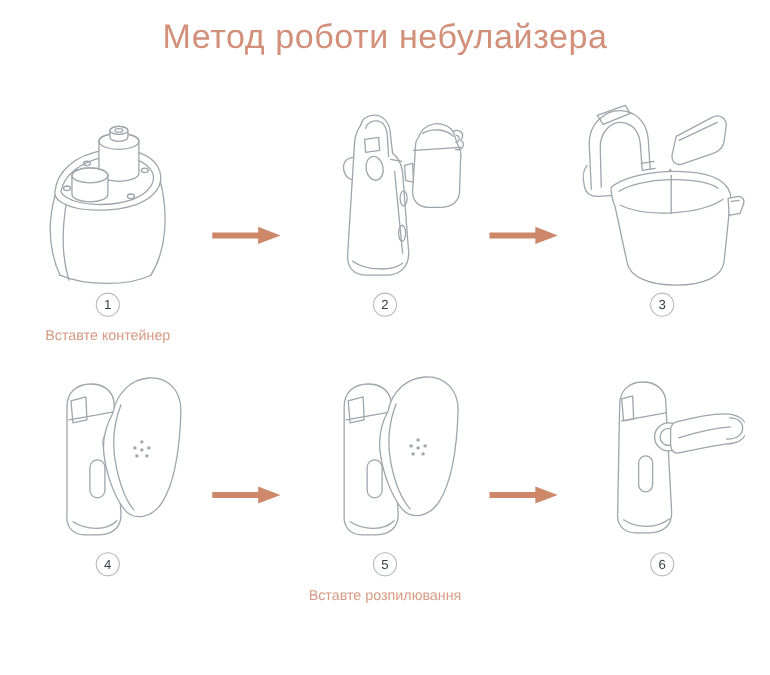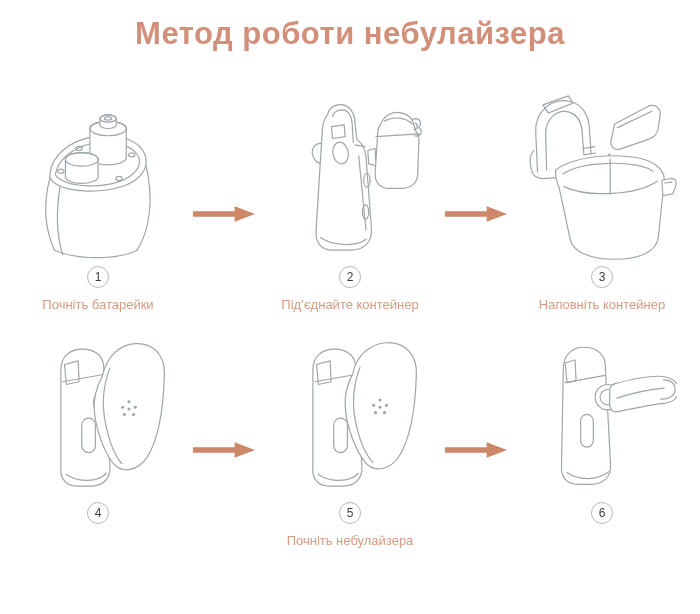--- a/index.html
+++ b/index.html
@@ -2,21 +2,21 @@
 <html style="--accent-title: #d2907a; --label: #d79a82; --arrow: #cd8769; --line-art: #9ea5ab; --number: #3a3f45; --circle-border: #b5b9bd; --background: #ffffff;"><head>
 <meta charset="utf-8">
 <style>
   html,body { margin:0; padding:0; }
   .page {
     width:700px; height:614px; background:#ffffff; overflow:hidden;
     font-family:"Liberation Sans", sans-serif; position:relative;
   }
   .title {
     margin:0; padding-top:16px; text-align:center;
-    font-size:31px; font-weight:700; letter-spacing:0.5px;
+    font-size:31px; font-weight:400; letter-spacing:0.5px;
     color:var(--accent-title,#d2907a);
   }
   .row { display:flex; justify-content:center; align-items:flex-start; }
   .row-1 { margin-top:38px; }
   .row-2 { margin-top:14px; }
   .step { width:188px; display:flex; flex-direction:column; align-items:center; }
   .art {
     height:172px; display:flex; align-items:flex-end; justify-content:center;
     color:var(--line-art,#9ea5ab);
   }
@@ -66,21 +66,21 @@
           <path class="fillw" d="M66,38 L66,70 A20,8 0 0 0 106,70 L106,38 A20,8 0 0 0 66,38 Z"></path>
           <ellipse cx="86" cy="38" rx="20" ry="8"></ellipse>
           <path class="fillw" d="M77,27 L77,34 A9,4 0 0 0 95,34 L95,27 A9,4 0 0 0 77,27 Z"></path>
           <ellipse cx="86" cy="27" rx="9" ry="4"></ellipse>
           <ellipse cx="86" cy="27" rx="4" ry="1.8"></ellipse>
           <path class="fillw" d="M39,72 L39,91 A18,7.5 0 0 0 75,91 L75,72 A18,7.5 0 0 0 39,72 Z"></path>
           <ellipse cx="57" cy="72" rx="18" ry="7.5"></ellipse>
         </svg>
       </div>
       <div class="num">1</div>
-      <div class="label">Почніть батарейки</div>
+      <div class="label">Вставте контейнер</div>
     </div>
 
     <div class="arrow-cell">
       <svg class="arrow-icon" width="66" height="22" viewBox="0 0 66 22">
         <path d="M1,8.2 L44,8.2 L44,3 L65,11 L44,19 L44,13.8 L1,13.8 Z" fill="currentColor"></path>
       </svg>
     </div>
 
     <div class="step">
       <div class="art">
@@ -97,21 +97,20 @@
           <path d="M60,36 L74,34 L75,47 L61,49 Z"></path>
           <ellipse cx="70" cy="65" rx="8.5" ry="12" transform="rotate(-10 70 65)"></ellipse>
           <path d="M86,56 L97,58"></path>
           <path d="M90,68 L98,150"></path>
           <ellipse cx="99" cy="95" rx="3.5" ry="7.5"></ellipse>
           <ellipse cx="97.5" cy="130" rx="3.5" ry="8"></ellipse>
           <path d="M48,158 C62,168 88,168 98,160"></path>
         </svg>
       </div>
       <div class="num">2</div>
-      <div class="label">Під’єднайте контейнер</div>
     </div>
 
     <div class="arrow-cell">
       <svg class="arrow-icon" width="66" height="22" viewBox="0 0 66 22">
         <path d="M1,8.2 L44,8.2 L44,3 L65,11 L44,19 L44,13.8 L1,13.8 Z" fill="currentColor"></path>
       </svg>
     </div>
 
     <div class="step">
       <div class="art">
@@ -126,21 +125,20 @@
           <path class="fillw" d="M95,66 C91,72 91,77 95,79 C99,77 99,71 95,66 Z"></path>
           <path class="fillw" d="M36,84 C56,66 124,62 146,78 C154,84 157,92 155,100 L149,158 C147,174 128,182 101,182 C74,182 55,174 52,160 L40,104 C37,96 35,90 36,84 Z"></path>
           <path d="M44,88 C64,74 126,72 143,85"></path>
           <path d="M45,102 C70,114 124,112 148,96"></path>
           <path d="M96,72 L96,110"></path>
           <path class="fillw" d="M153,95 L163,93 C168,93 170,97 168,102 L165,110 L154,112 Z"></path>
           <path d="M156,98 L164,97"></path>
         </svg>
       </div>
       <div class="num">3</div>
-      <div class="label">Наповніть контейнер</div>
     </div>
 
   </div>
 
   <div class="row row-2">
 
     <div class="step">
       <div class="art">
         <svg viewBox="0 0 150 185">
           <path class="fillw" d="M34,44 C34,29 44,21 58,21 C70,21 79,27 81,38 L88,150 C89,164 80,172 66,172 L52,172 C40,172 33,164 34,152 Z"></path>
@@ -183,21 +181,21 @@
           <path d="M86,41 C79,59 77,81 81,101 C85,121 92,137 100,146"></path>
           <circle class="dot" cx="108" cy="77" r="1.7"></circle>
           <circle class="dot" cx="101" cy="83" r="1.7"></circle>
           <circle class="dot" cx="115" cy="83" r="1.7"></circle>
           <circle class="dot" cx="103" cy="91" r="1.7"></circle>
           <circle class="dot" cx="113" cy="91" r="1.7"></circle>
           <circle class="dot" cx="108" cy="85" r="1.7"></circle>
         </svg>
       </div>
       <div class="num">5</div>
-      <div class="label">Почніть небулайзера</div>
+      <div class="label">Вставте розпилювання</div>
     </div>
 
     <div class="arrow-cell">
       <svg class="arrow-icon" width="66" height="22" viewBox="0 0 66 22">
         <path d="M1,8.2 L44,8.2 L44,3 L65,11 L44,19 L44,13.8 L1,13.8 Z" fill="currentColor"></path>
       </svg>
     </div>
 
     <div class="step">
       <div class="art">

